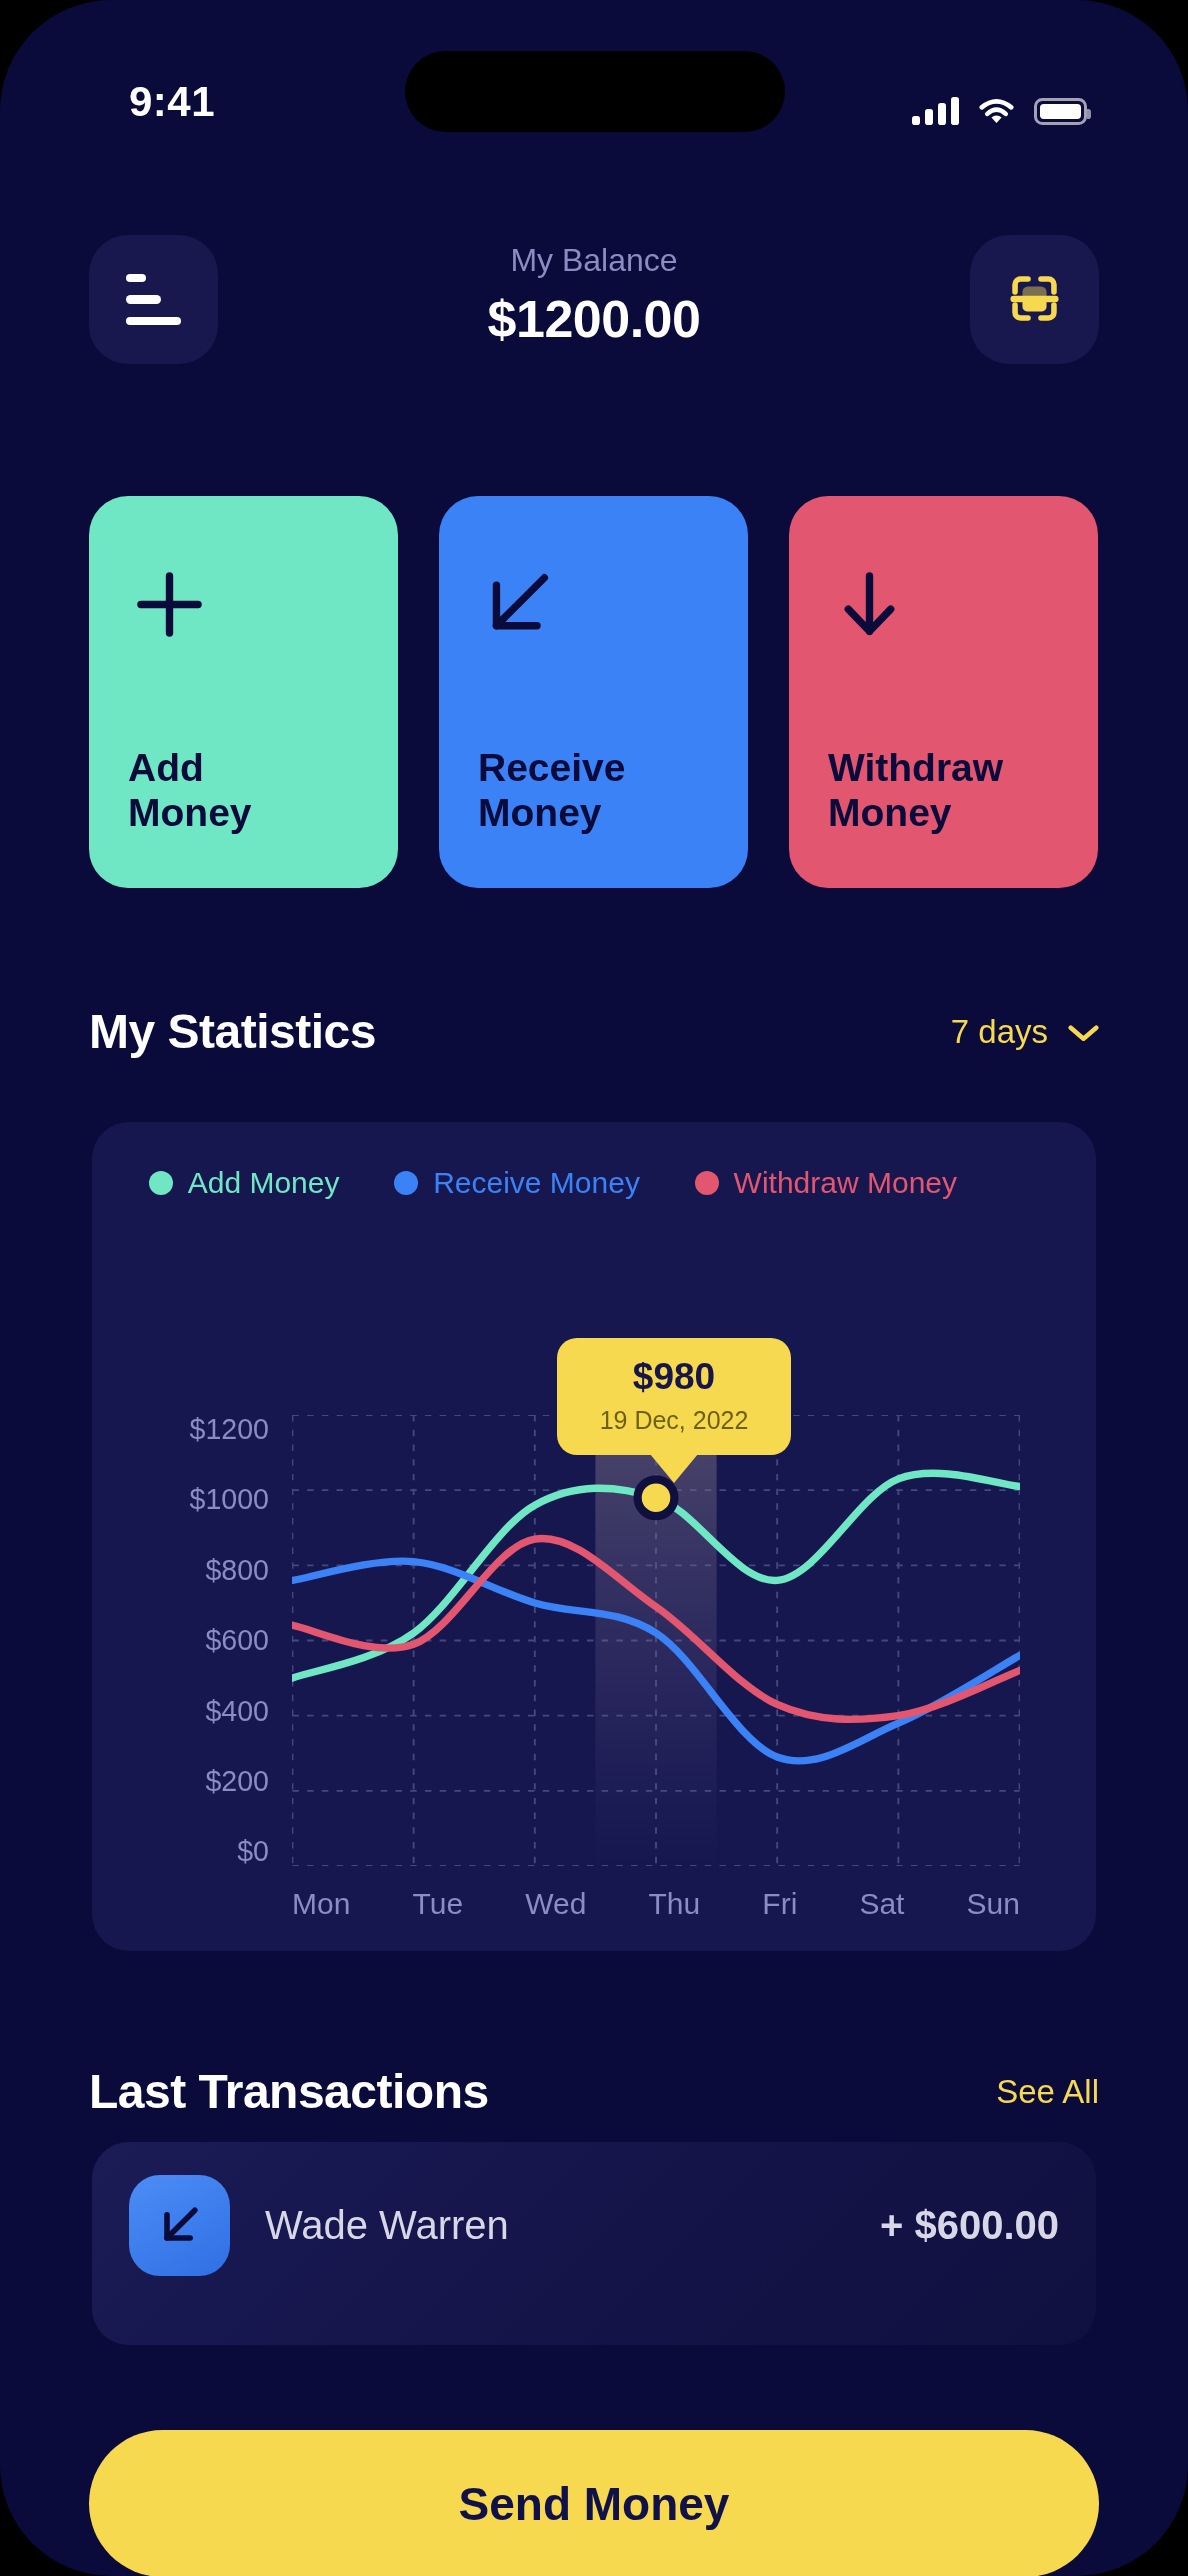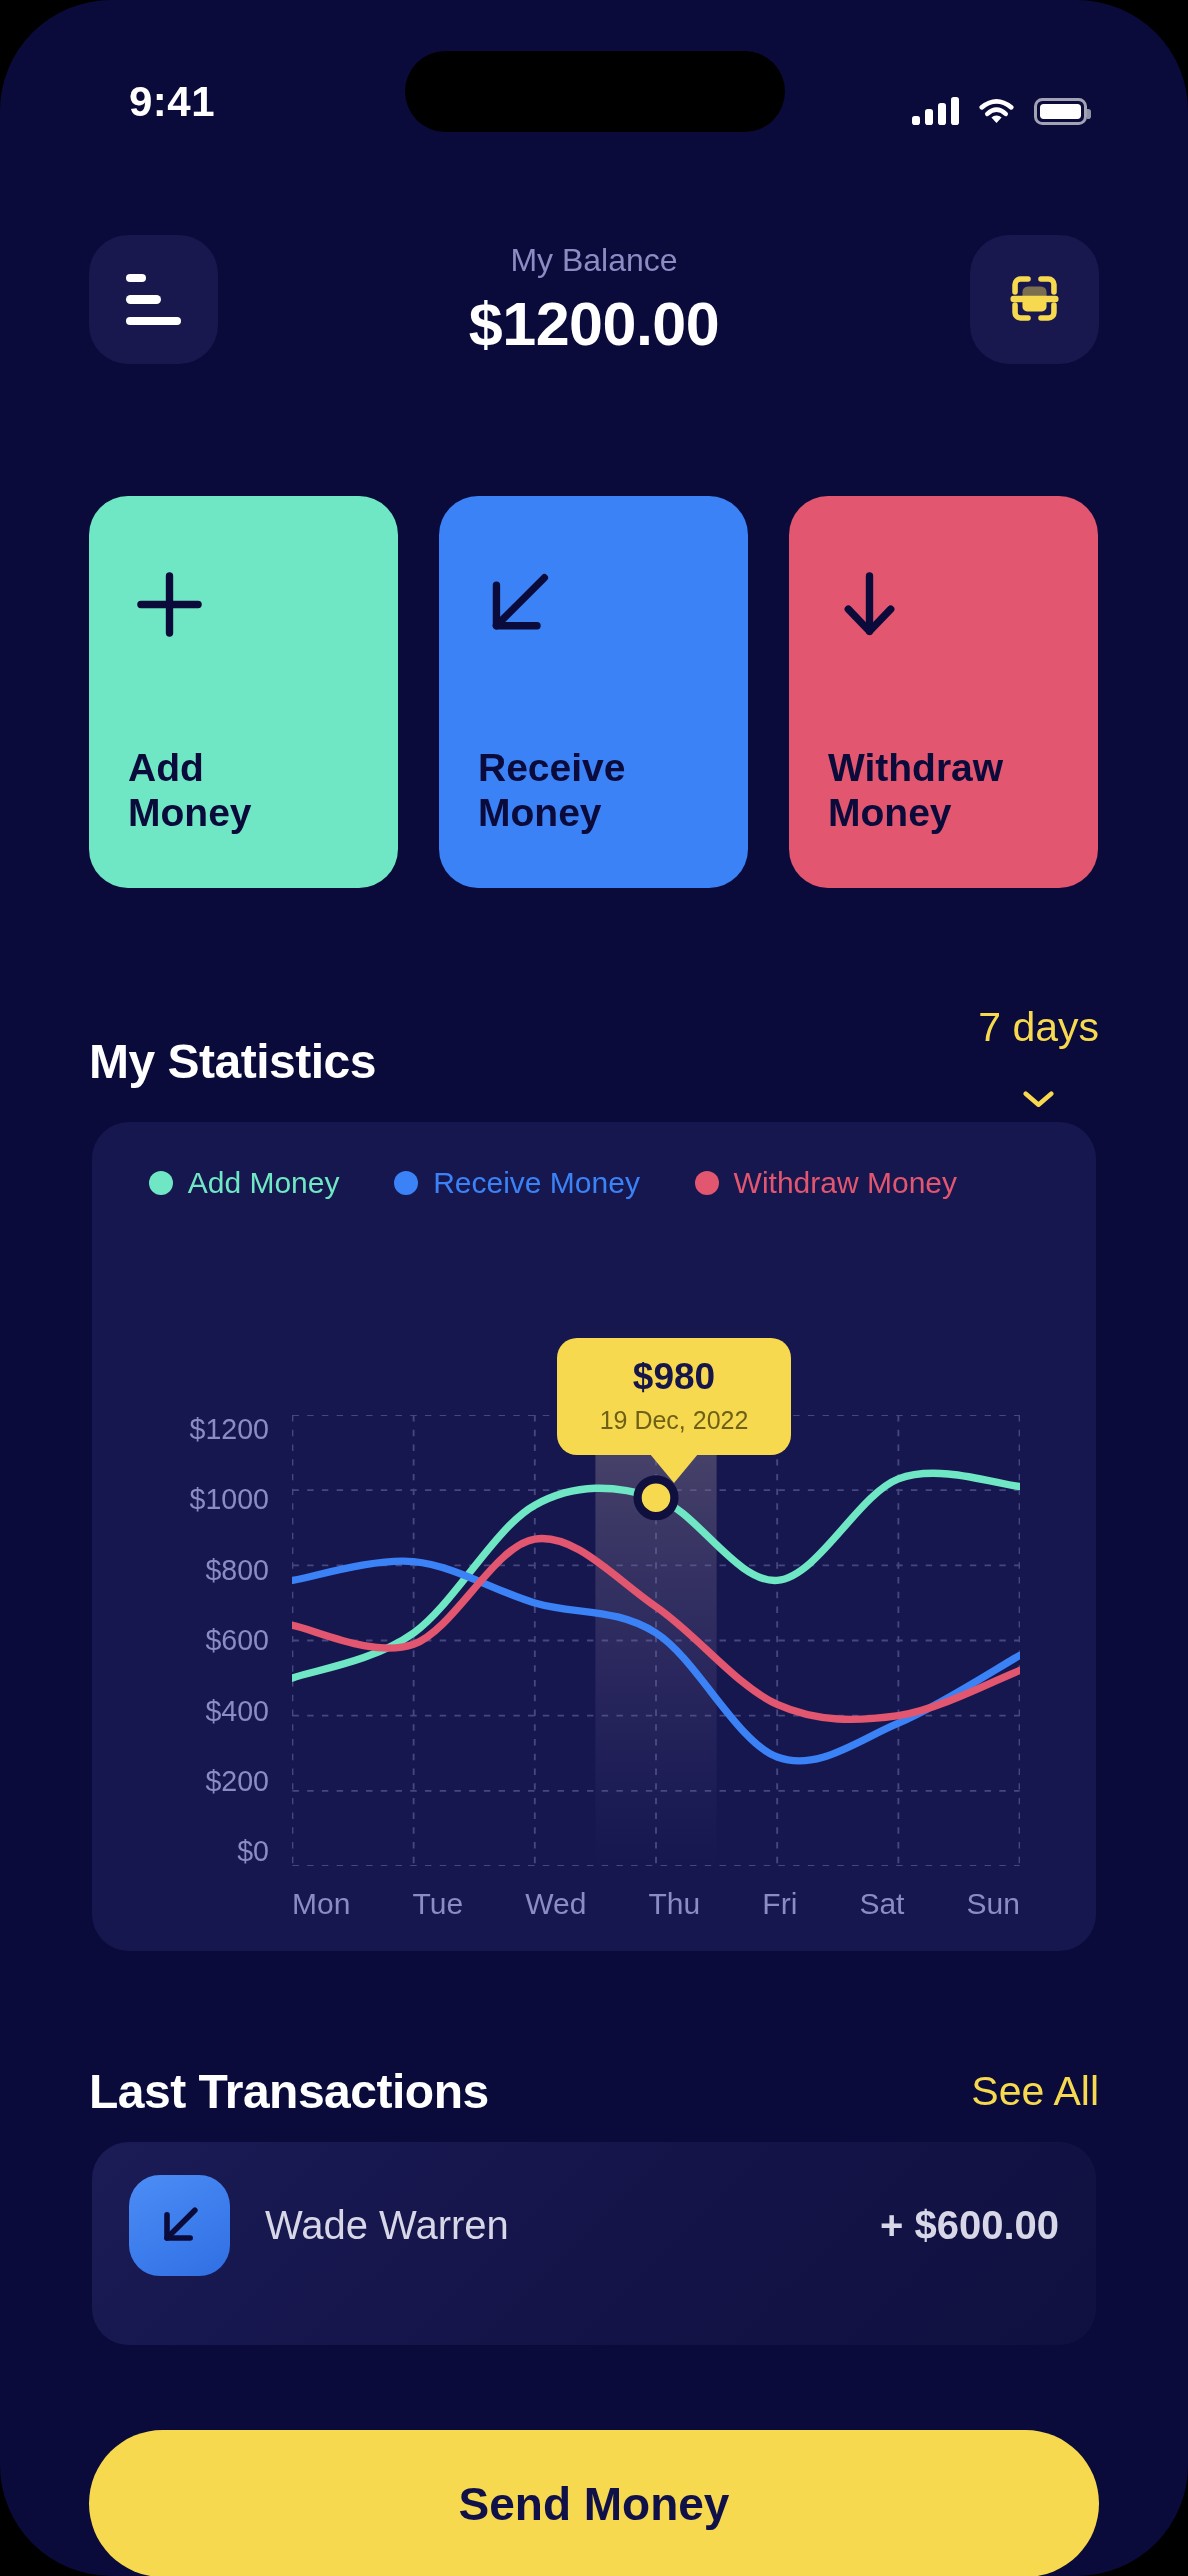--- a/index.html
+++ b/index.html
@@ -59,21 +59,21 @@
   #scan-btn{ right:89px; }
   .menu-lines{ display:flex; flex-direction:column; gap:13px; width:55px; }
   .menu-lines i{ display:block; height:8.3px; background:#FFFFFF; border-radius:4.6px; }
   .menu-lines i:nth-child(1){ width:20px; }
   .menu-lines i:nth-child(2){ width:35px; }
   .menu-lines i:nth-child(3){ width:55px; }
   #balance-block{
     position:absolute; left:0; right:0; top:7.4px; text-align:center;
   }
   #balance-label{ color:#8C8CC4; font-size:32px; font-weight:400; }
-  #balance-value{ color:#FFFFFF; font-size:61px; font-weight:700; margin-top:9.2px; letter-spacing:-0.5px; }
+  #balance-value{ color:#FFFFFF; font-size:52px; font-weight:700; margin-top:9.2px; letter-spacing:-0.5px; }
 
   
   #actions{
     position:absolute; left:89px; top:496px;
     width:1010px; display:flex; gap:41px;
   }
   .action{
     width:309px; height:392px; border-radius:39px;
     padding:53px 39px; position:relative;
     display:flex; flex-direction:column; justify-content:space-between;
@@ -82,21 +82,21 @@
   .action .lbl{
     color:#0B0B3B; font-size:39px; font-weight:700; line-height:1.16; white-space:pre-line;
   }
 
   
   .sect{
     position:absolute; left:89px; width:1010px;
     display:flex; align-items:center; justify-content:space-between;gap:12px;
   }
   .sect h2{ color:#FFFFFF; font-size:48px; font-weight:700; letter-spacing:-0.5px; }
-  .sect .right{ color:#F6D94F; font-size:41px; display:flex; align-items:center; gap:20px;flex-direction:column; }
+  .sect .right{ color:#F6D94F; font-size:33px; display:flex; align-items:center; gap:20px; }
   #stats-header{ top:1004px; }
   #trans-header{ top:2064px; }
 
   
   #chart-card{
     position:absolute; left:92px; top:1122px;
     width:1004px; height:829px;
     background:#171750; border-radius:37px;
   }
   #legend{

